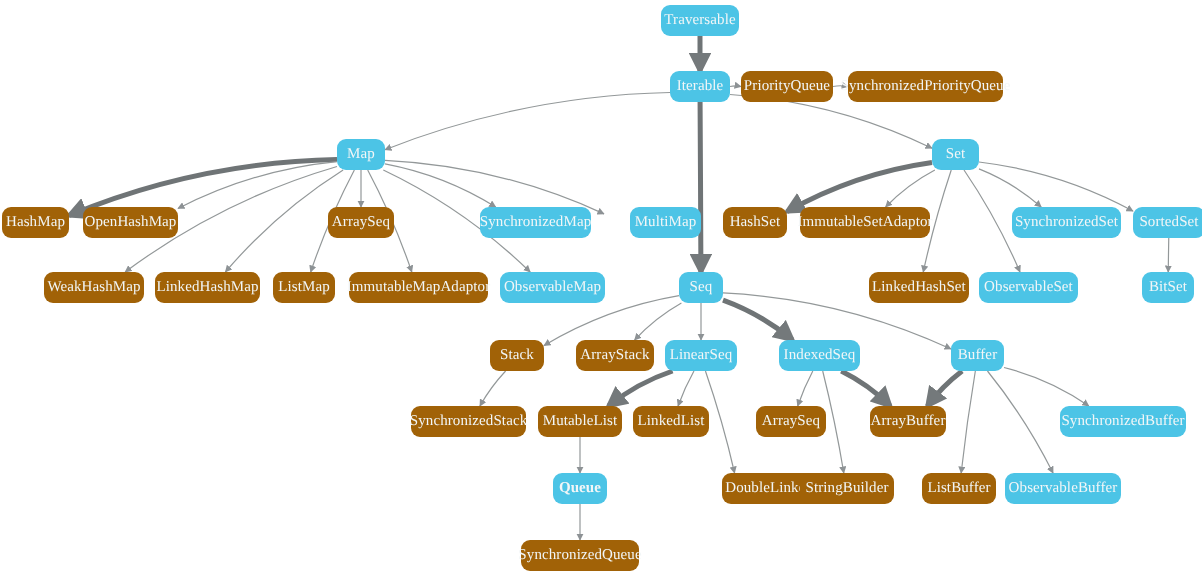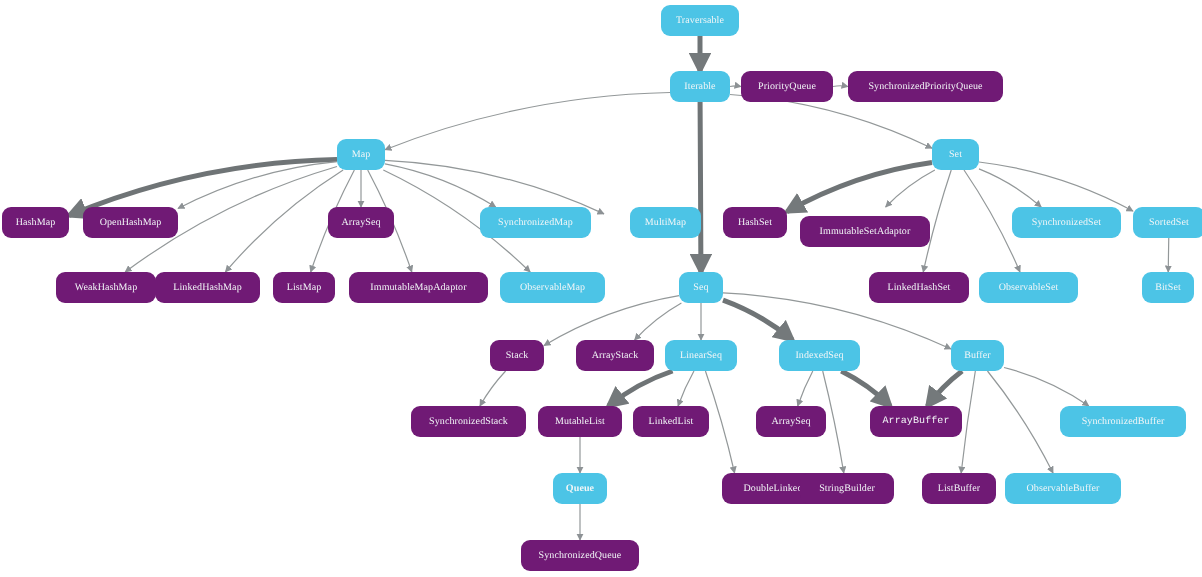--- a/index.html
+++ b/index.html
@@ -21,34 +21,34 @@
     top: 0;
     width: 1202px;
     height: 577px;
     pointer-events: none;
   }
   .node {
     position: absolute;
     box-sizing: border-box;
     border-radius: 9px;
     color: #f2f6f7;
-    font-size: 10px;
+    font-size: 15px;
     line-height: 1;
     display: flex;
     align-items: center;
     justify-content: center;
     white-space: nowrap;
     letter-spacing: 0.1px;
     text-rendering: geometricPrecision;
   }
   .node.trait {
     background: #4cc4e6;
   }
   .node.cls {
-    background: #701a75;
+    background: #a16207;
   }
   .node-label {
     pointer-events: none;
   }
 </style>
 </head>
 <body>
 
 <div id="canvas">
   <svg id="edges" viewBox="0 0 1202 577">
@@ -134,30 +134,30 @@
       </div>
       <div class="node trait" style="left: 480px; top: 207px; width: 111px; height: 31px;">
         <span class="node-label">SynchronizedMap</span>
       </div>
       <div class="node trait" style="left: 604px; top: 207px; width: 71px; height: 31px; margin-left: 26px;">
         <span class="node-label">MultiMap</span>
       </div>
       <div class="node cls" style="left: 723px; top: 207px; width: 64px; height: 31px;">
         <span class="node-label">HashSet</span>
       </div>
-      <div class="node cls" style="left: 800px; top: 207px; width: 130px; height: 31px; margin-top: 9px;">
+      <div class="node cls" style="left: 800px; top: 207px; width: 130px; height: 31px;">
         <span class="node-label">ImmutableSetAdaptor</span>
       </div>
       <div class="node trait" style="left: 1012px; top: 207px; width: 109px; height: 31px;">
         <span class="node-label">SynchronizedSet</span>
       </div>
       <div class="node trait" style="left: 1133px; top: 207px; width: 72px; height: 31px;">
         <span class="node-label">SortedSet</span>
       </div>
-      <div class="node cls" style="left: 56px; top: 272px; width: 100px; height: 31px;">
+      <div class="node cls" style="left: 44px; top: 272px; width: 100px; height: 31px;">
         <span class="node-label">WeakHashMap</span>
       </div>
       <div class="node cls" style="left: 155px; top: 272px; width: 105px; height: 31px;">
         <span class="node-label">LinkedHashMap</span>
       </div>
       <div class="node cls" style="left: 273px; top: 272px; width: 62px; height: 31px;">
         <span class="node-label">ListMap</span>
       </div>
       <div class="node cls" style="left: 349px; top: 272px; width: 139px; height: 31px;">
         <span class="node-label">ImmutableMapAdaptor</span>
@@ -197,21 +197,21 @@
       </div>
       <div class="node cls" style="left: 538px; top: 406px; width: 84px; height: 31px;">
         <span class="node-label">MutableList</span>
       </div>
       <div class="node cls" style="left: 633px; top: 406px; width: 76px; height: 31px;">
         <span class="node-label">LinkedList</span>
       </div>
       <div class="node cls" style="left: 756px; top: 406px; width: 70px; height: 31px;">
         <span class="node-label">ArraySeq</span>
       </div>
-      <div class="node cls" style="left: 870px; top: 406px; width: 92px; height: 31px; font-family: Liberation Mono, monospace;">
+      <div class="node cls" style="left: 870px; top: 406px; width: 76px; height: 31px;">
         <span class="node-label">ArrayBuffer</span>
       </div>
       <div class="node trait" style="left: 1060px; top: 406px; width: 126px; height: 31px;">
         <span class="node-label">SynchronizedBuffer</span>
       </div>
       <div class="node trait" style="left: 553px; top: 473px; width: 54px; height: 31px; font-weight: bold;">
         <span class="node-label">Queue</span>
       </div>
       <div class="node cls" style="left: 680px; top: 473px; width: 118px; height: 31px; margin-left: 42px;">
         <span class="node-label">DoubleLinkedList</span>

